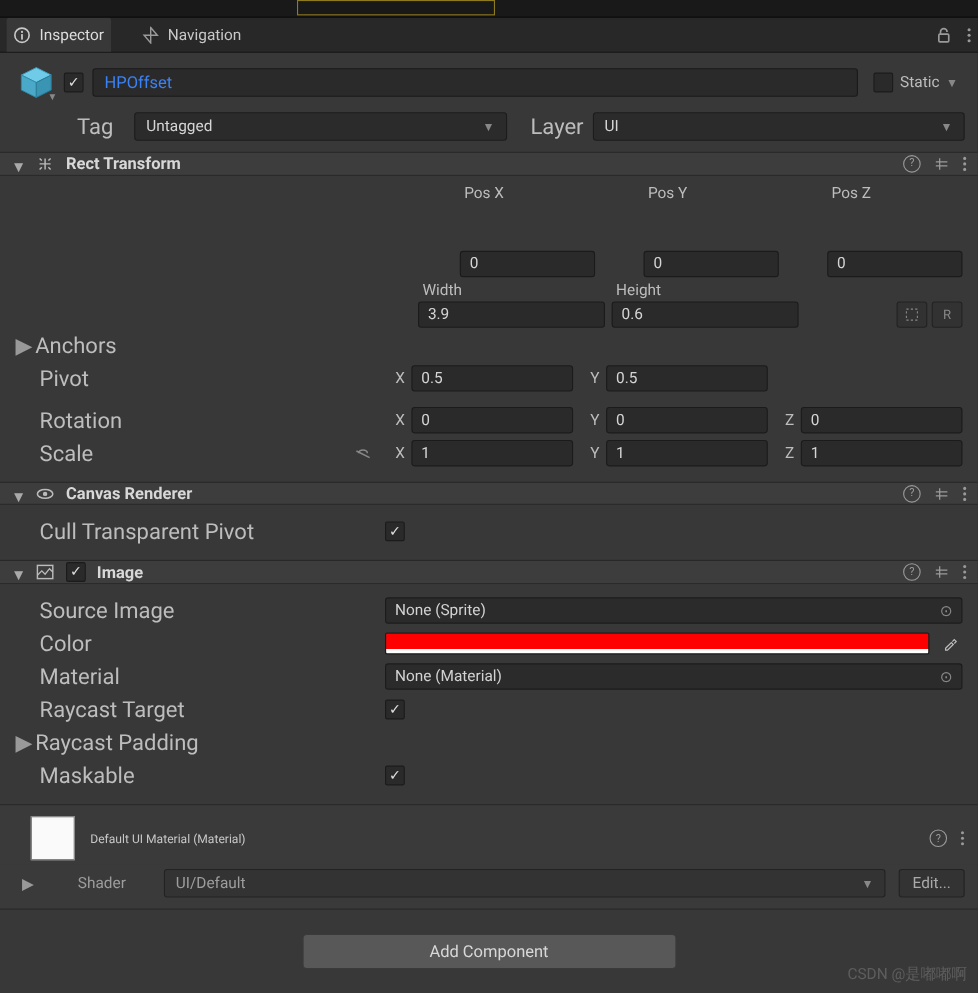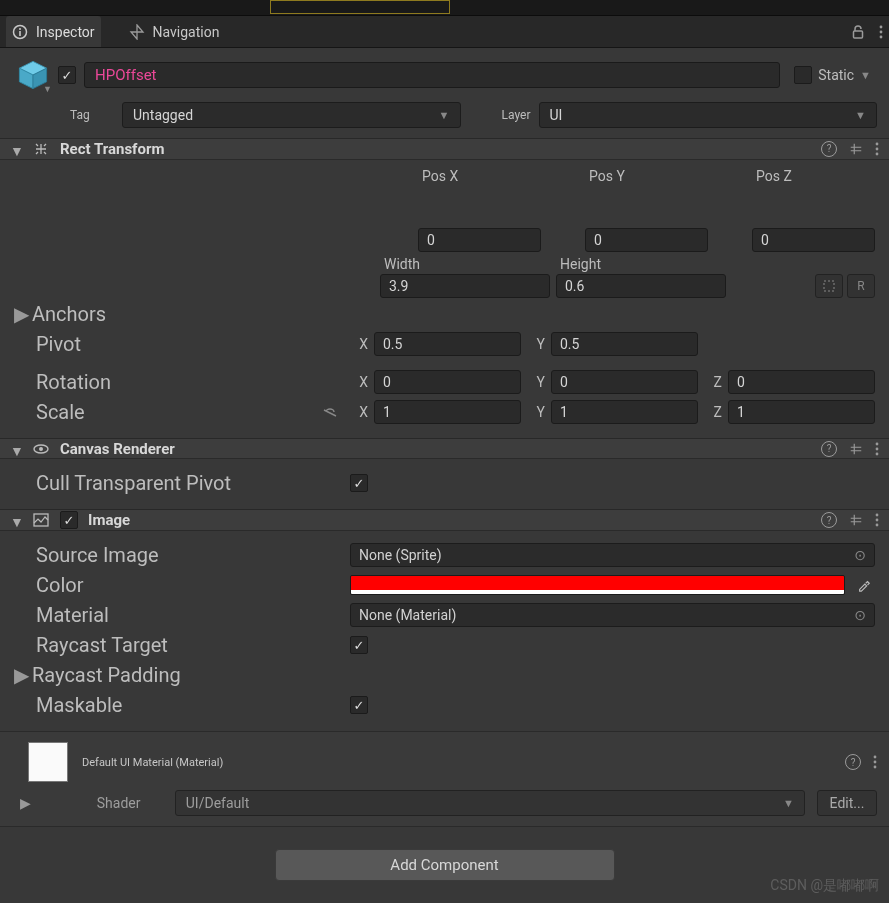--- a/index.html
+++ b/index.html
@@ -17,26 +17,26 @@
 .tab-right { display:flex; gap:14px; align-items:center; color:#9a9a9a;}
 .lockico, .vdots { cursor:pointer; }
 
 .panel { background: #383838; flex:1; display:flex; flex-direction:column; overflow:auto;}
 
 .header { display:flex; align-items:center; gap:8px; padding:10px 12px 6px 16px; }
 .cube { width:34px; height:34px; position:relative; }
 .cubesvg { width:34px; height:34px; }
 .checkbox { width:18px; height:18px; background:#2a2a2a; border:1px solid #1b1b1b; border-radius:2px; display:flex; align-items:center; justify-content:center; cursor:pointer;}
 .checkbox.checked::after { content:"✓"; color:#ddd; font-size:13px; line-height:1; }
-.name-input { flex:1; height:26px; background:#2a2a2a; border:1px solid #1a1a1a; border-radius:3px; color:#ec4899; padding:0 10px; font-size:15px; }
+.name-input { flex:1; height:26px; background:#2a2a2a; border:1px solid #1a1a1a; border-radius:3px; color:#3b82f6; padding:0 10px; font-size:15px; }
 .static-wrap { display:flex; align-items:center; gap:6px; color:#bdbdbd; padding:0 6px;}
 .dd-arrow { color:#888; font-size:11px;}
 
 .taglayer { display:flex; align-items:center; padding:4px 12px 10px 70px; gap:8px;}
-.lbl { color:#bdbdbd; font-size:12px; min-width:44px;}
+.lbl { color:#bdbdbd; font-size:20px; min-width:44px;}
 .dropdown { flex:1; height:26px; background:#2b2b2b; border:1px solid #1c1c1c; border-radius:3px; color:#d5d5d5; display:flex; align-items:center; justify-content:space-between; padding:0 10px; cursor:pointer;}
 .layer-lbl{min-width:52px; text-align:right; margin-left:10px;}
 
 .comp-hdr { height:34px; background:#3d3d3d; border-top:1px solid #282828; border-bottom:1px solid #2a2a2a; display:flex; align-items:center; padding:0 10px; gap:10px;}
 .comp-hdr .ftitle { font-weight:700; color:#d8d8d8; font-size:15px; flex:1;}
 .foldtri { width:12px; height:12px; color:#aaa; cursor:pointer;}
 .comp-ico { width:18px; height:18px; display:flex; align-items:center; justify-content:center;}
 .comp-actions { display:flex; gap:12px; align-items:center; color:#9a9a9a;}
 .round-q { width:16px; height:16px; border:1.5px solid #9a9a9a; border-radius:50%; display:flex; align-items:center; justify-content:center; font-size:10px; cursor:pointer;}
 
@@ -64,21 +64,21 @@
 .objfield .picker { margin-left:auto; color:#888; cursor:pointer;}
 .colorfield { flex:1; height:20px; background:#2b2b2b; border:1px solid #1b1b1b; border-radius:2px; position:relative; overflow:hidden; cursor:pointer;}
 .colorfield .swatch { position:absolute; left:0; top:0; right:0; bottom:4px; }
 .colorfield .alpha { position:absolute; left:0; right:0; bottom:0; height:4px; background:#fff;}
 .eyedrop{ width:18px; text-align:center; color:#bbb; cursor:pointer; margin-left:6px;}
 
 .matblock { display:flex; align-items:center; gap:14px; padding:10px 12px 4px 28px; background:#3a3a3a; border-top:1px solid #2a2a2a;}
 .matthumb { width:40px; height:40px; background:#fafafa; border:1px solid #777;}
 .mat-title { color:#c7c7c7; font-size:11px; flex:1;}
 .shaderrow { display:flex; align-items:center; gap:12px; padding:4px 12px 10px 20px; background:#3a3a3a;}
-.shaderrow .slabel{ color:#9d9d9d; width:66px; margin-left:54px;}
+.shaderrow .slabel{ color:#9d9d9d; width:66px; margin-left:28px;}
 .shader-dd { flex:1; height:26px; background:#333; border:1px solid #222; border-radius:3px; color:#9d9d9d; display:flex; align-items:center; justify-content:space-between; padding:0 10px; cursor:pointer;}
 .editbtn { width:60px; height:26px; background:#333; border:1px solid #222; border-radius:3px; color:#aaa; display:flex; align-items:center; justify-content:center; cursor:pointer;}
 
 .footer { padding:22px 0; display:flex; justify-content:center; background:#383838; border-top:1px solid #2a2a2a;}
 .add-comp { width:340px; height:32px; background:#585858; border:1px solid #3a3a3a; border-radius:4px; color:#d8d8d8; display:flex; align-items:center; justify-content:center; cursor:pointer; font-size:15px;}
 .watermark{ position:absolute; right:10px; bottom:8px; color:#6d6d6d; font-size:14px; opacity:0.7;}
 
 svg { display:block; }
 </style>
 </head>

